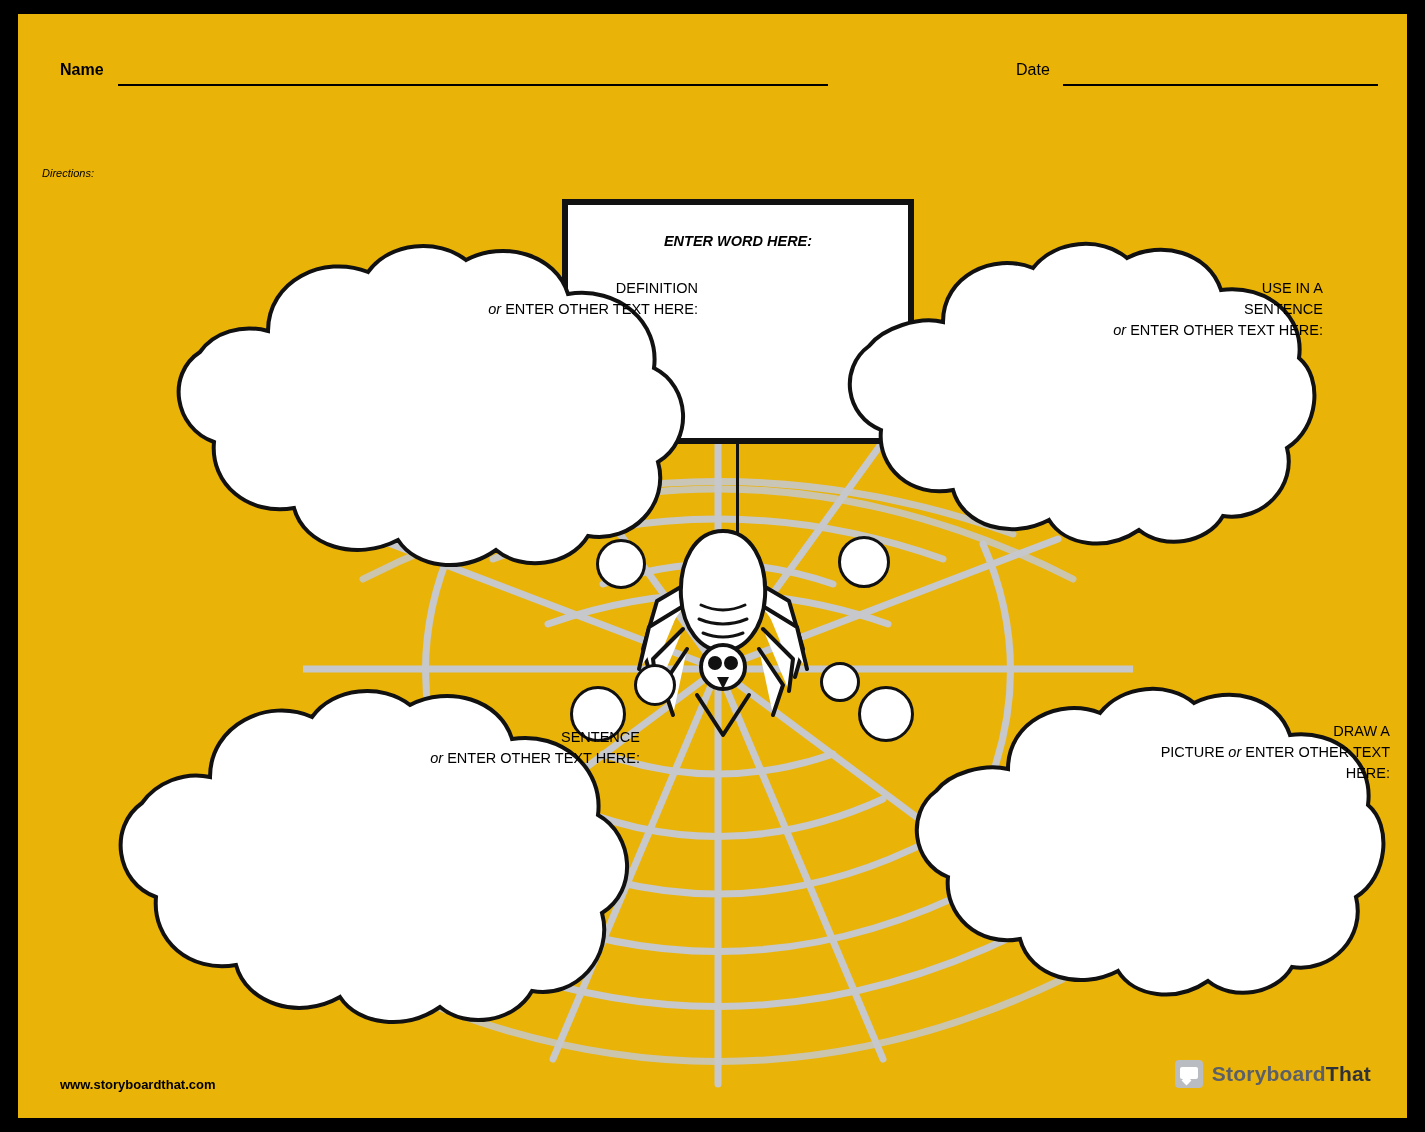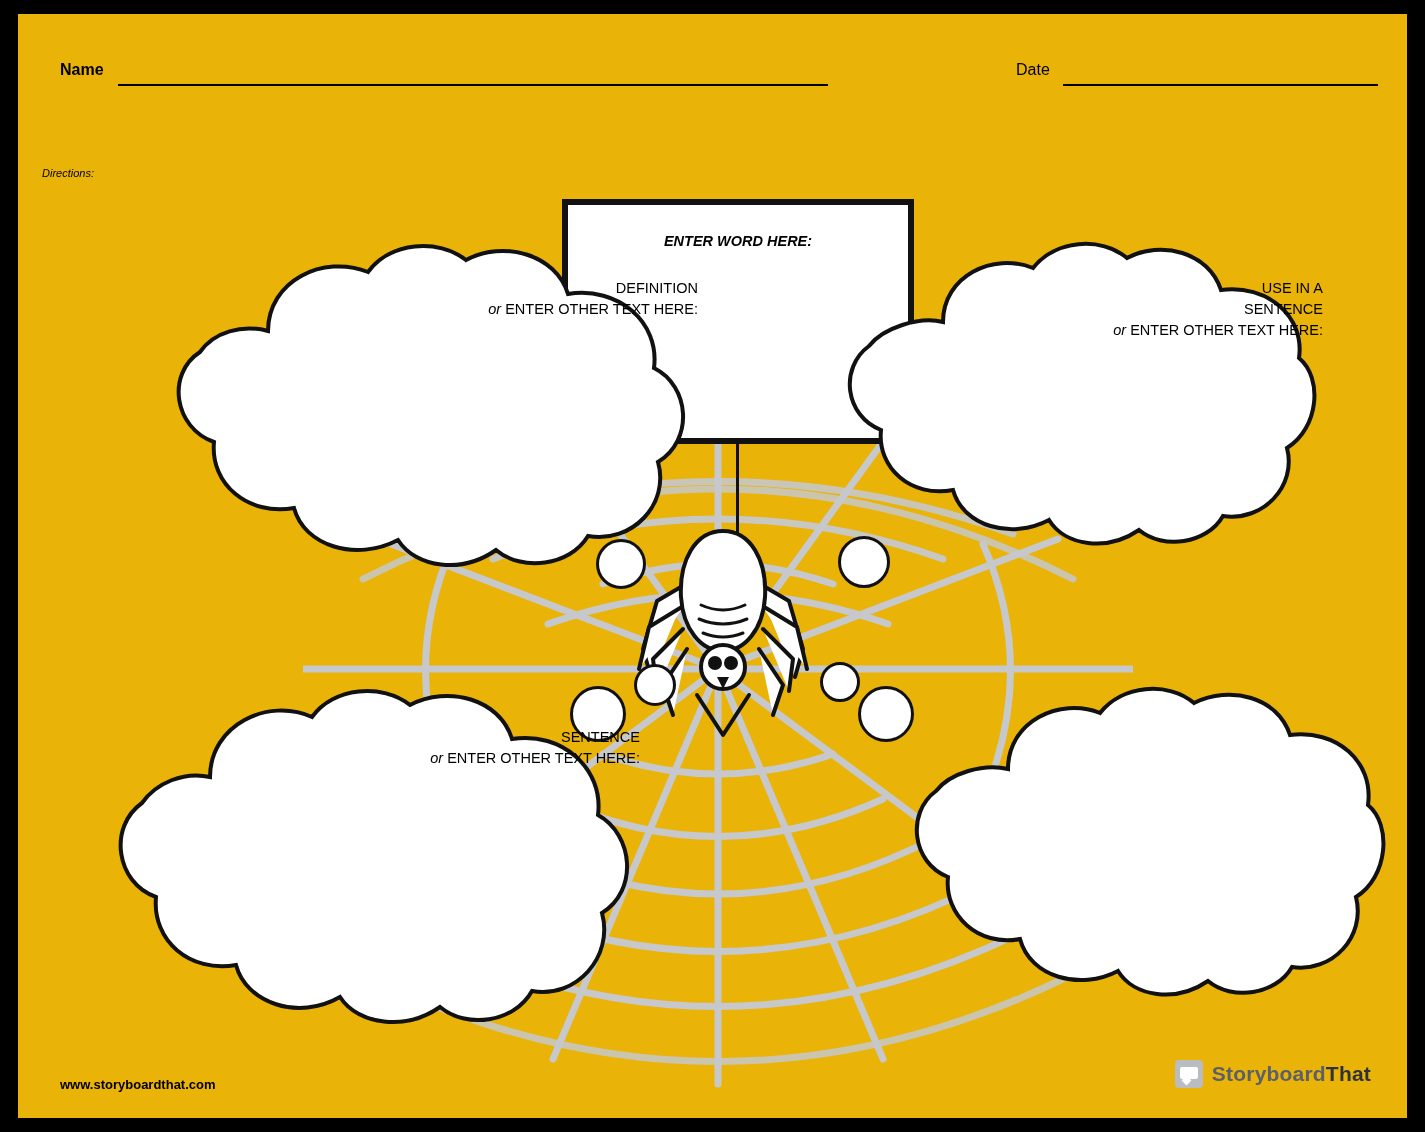--- a/index.html
+++ b/index.html
@@ -213,20 +213,25 @@
                C456 50 494 82 488 126
                C512 146 508 198 476 218
                C486 258 452 294 412 288
                C396 316 352 322 328 302
                C296 324 254 318 238 292
                C200 312 150 298 140 260
                C98 268 64 236 68 198
                C32 184 26 134 56 112
                C70 94 104 84 128 90 Z" fill="#ffffff" stroke="#111111" stroke-width="4"></path>
     </svg>
+    <div class="ctext" style="top:42px;">
+      <span>DRAW A</span><br>
+      <span>PICTURE </span><span class="em">or </span><span class="up">ENTER OTHER TEXT</span><br>
+      <span>HERE:</span>
+    </div>
   </div>
 
   <div class="footer-url">www.storyboardthat.com</div>
   <div class="brand">
     <span class="logo"></span>
     <span class="bname"><span>Storyboard</span><b>That</b></span>
   </div>
 
 </div>
 

